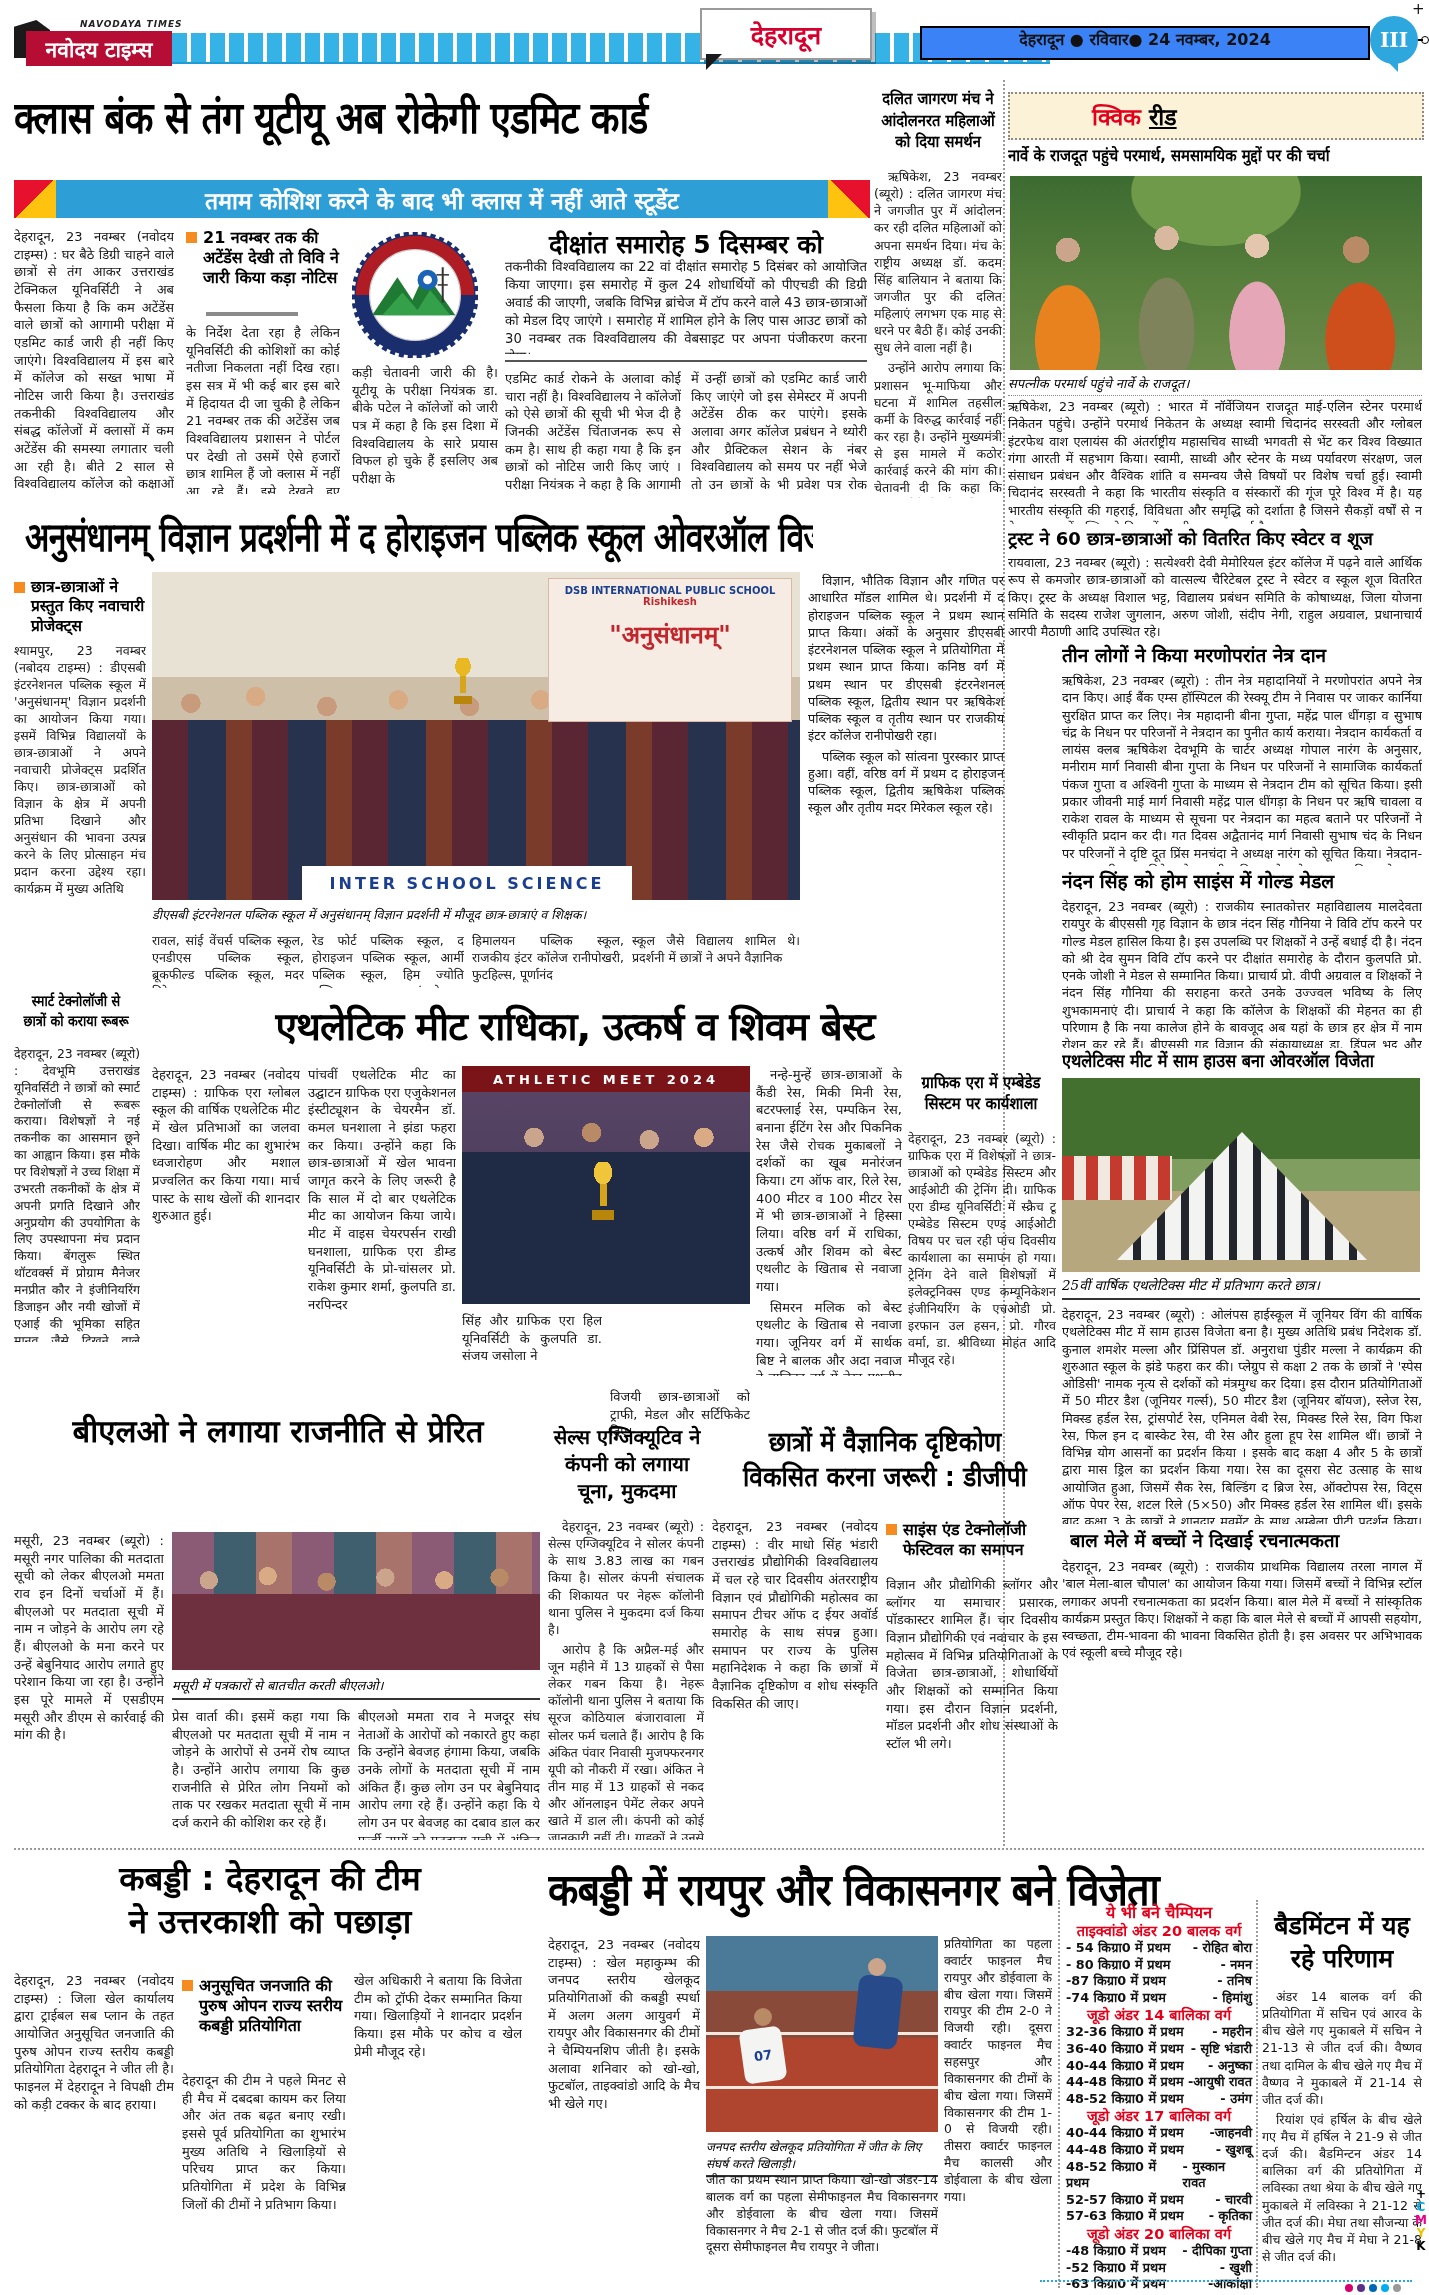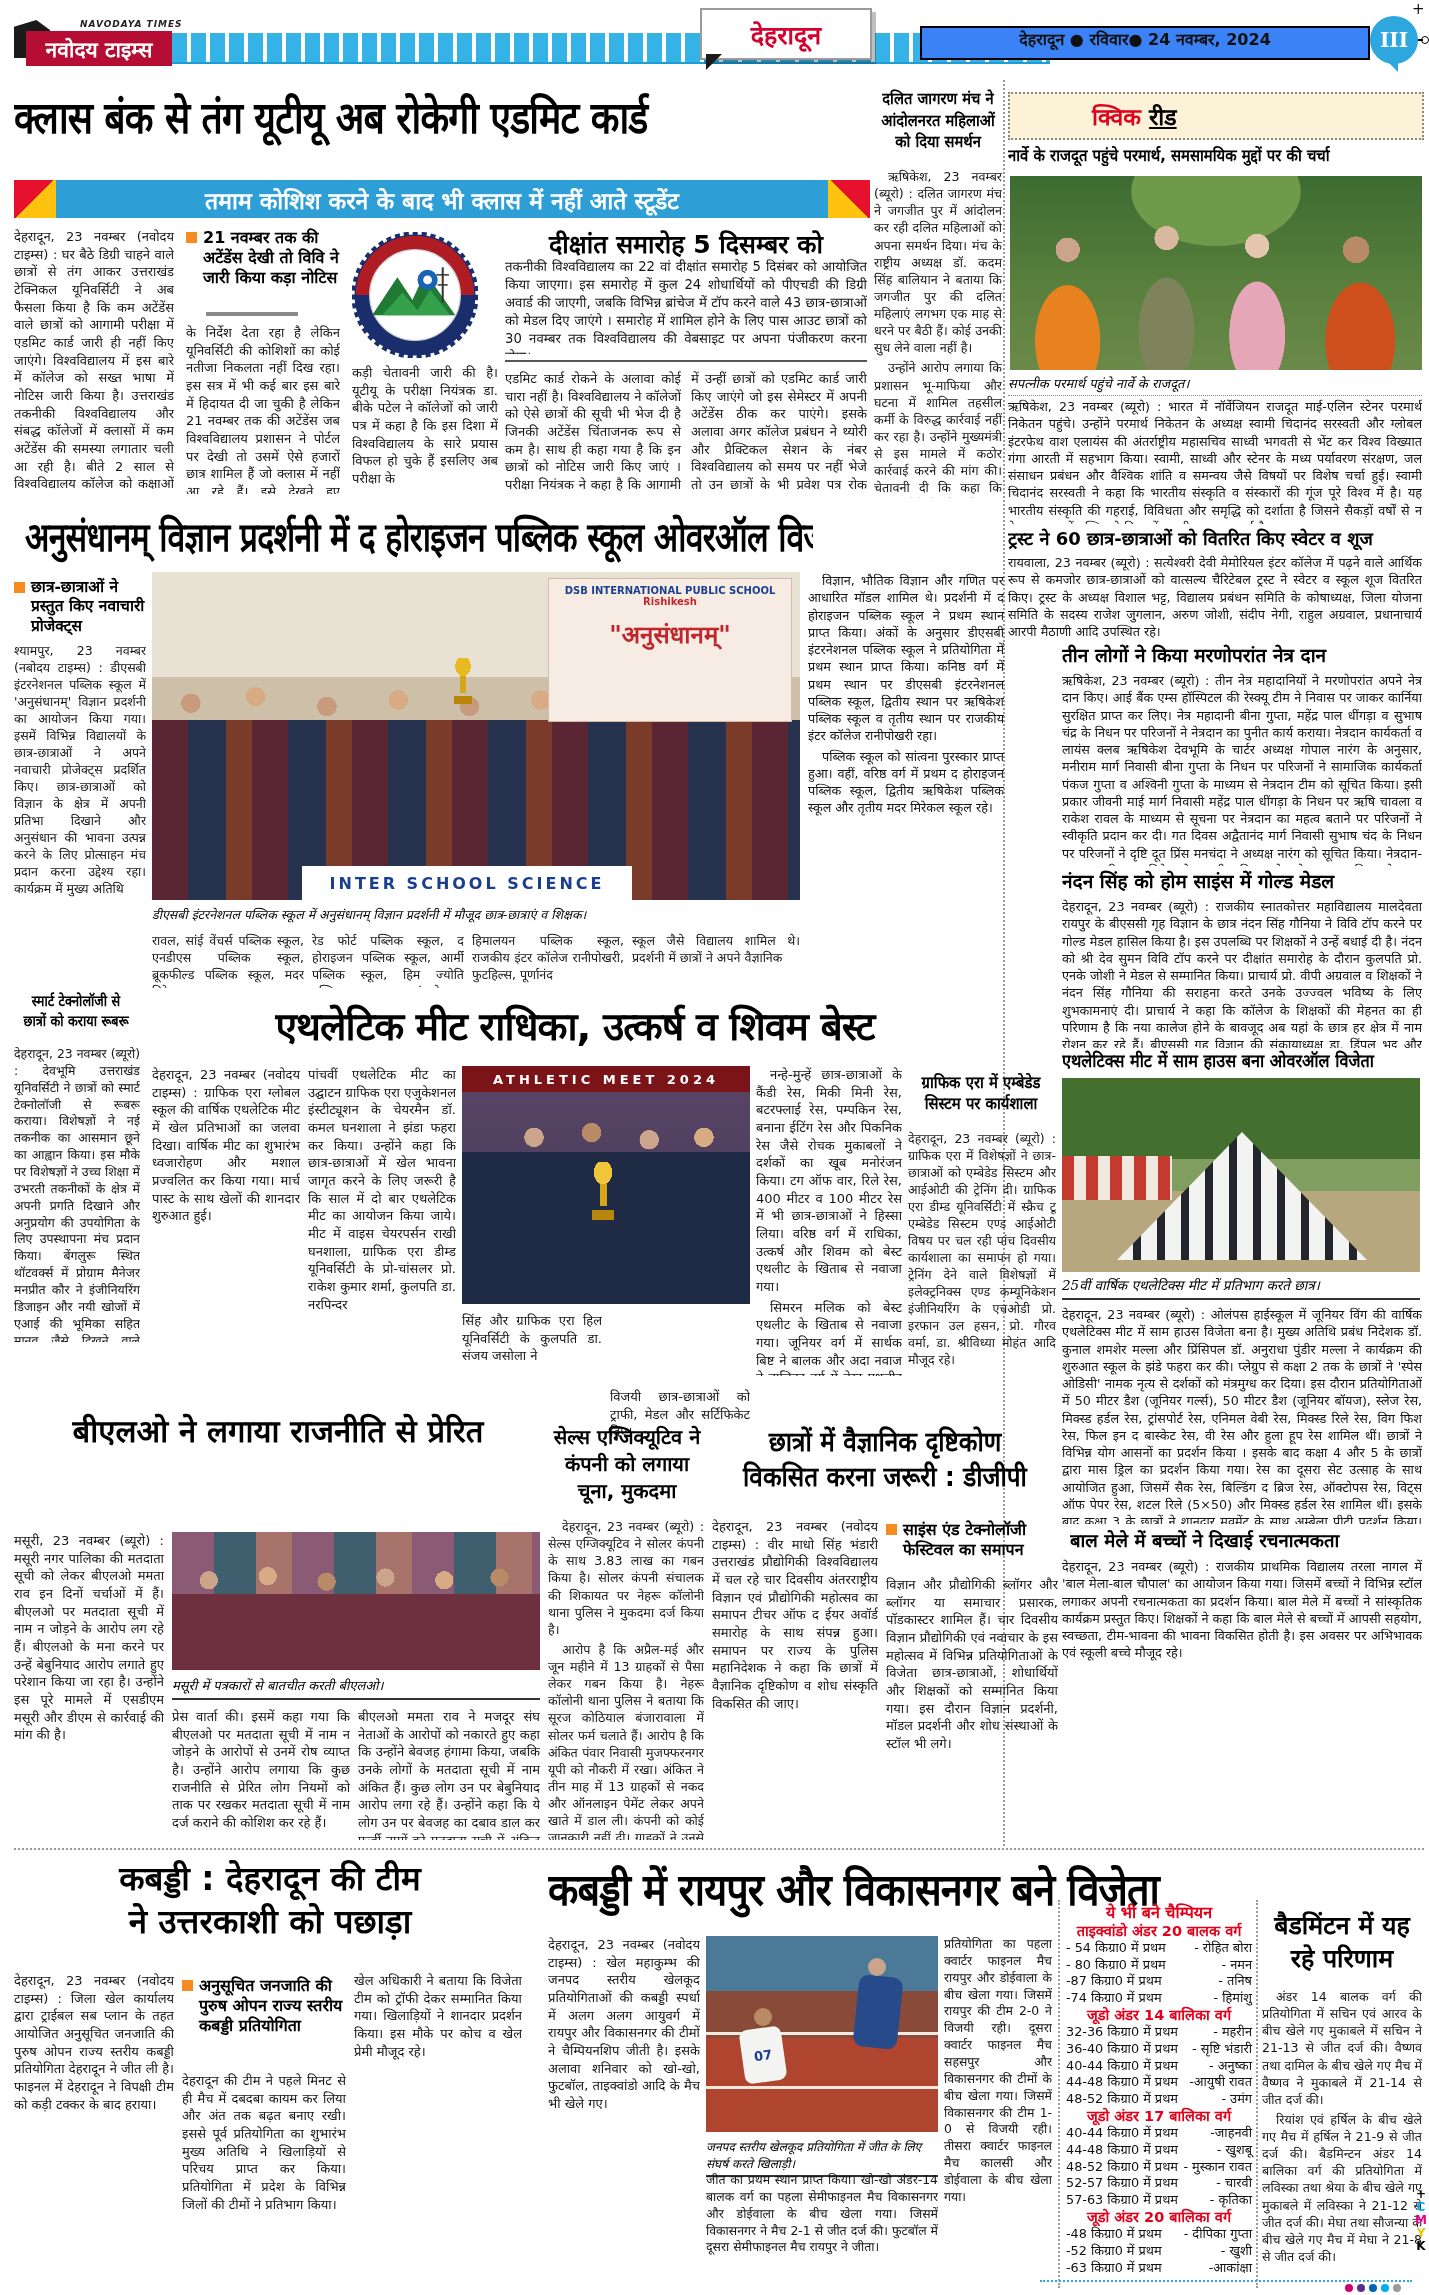--- a/index.html
+++ b/index.html
@@ -12,21 +12,21 @@
   .center{text-align:center;}
   .nowrap{white-space:nowrap;overflow:hidden;}
   .fitx{transform:scaleX(var(--sx,1));transform-origin:left center;}
   .fitc{transform:scaleX(var(--sx,1));transform-origin:center center;}
   .cap{font-family:"DejaVu Serif","Liberation Serif",serif;font-style:italic;font-size:13px;color:#000;}
   .bullet{display:inline-block;width:11px;height:11px;background:#f68b1f;margin-right:6px;flex:0 0 auto;margin-top:4px;}
   .subhead{font-weight:800;font-size:16px;line-height:1.25;color:#000;display:flex;}
   .ph{position:absolute;overflow:hidden;}
   .vdot{position:absolute;border-left:2px dotted #9a9a9a;width:0;}
   .hrule{position:absolute;background:#555;}
-  .chrow{display:flex;justify-content:space-between;font-size:12.8px;font-weight:400;line-height:16.6px;}
+  .chrow{display:flex;justify-content:space-between;font-size:12.8px;font-weight:700;line-height:16.6px;}
   .chhead{color:#e3001b;font-weight:800;font-size:14.5px;line-height:18px;text-align:center;}
   .qhead{font-weight:800;font-size:18px;line-height:1.2;color:#000;}
 </style>
 </head>
 <body>
 
 <div id="page">
 
   <div class="abs" style="left:14px;top:20px;width:36px;height:38px;background:#1a1a1a;clip-path:polygon(0 18%,62% 0,100% 26%,100% 100%,0 100%);"></div>
   <div class="abs" style="left:80px;top:19px;font-size:9px;font-weight:800;font-style:italic;letter-spacing:1px;color:#222;">NAVODAYA TIMES</div>

